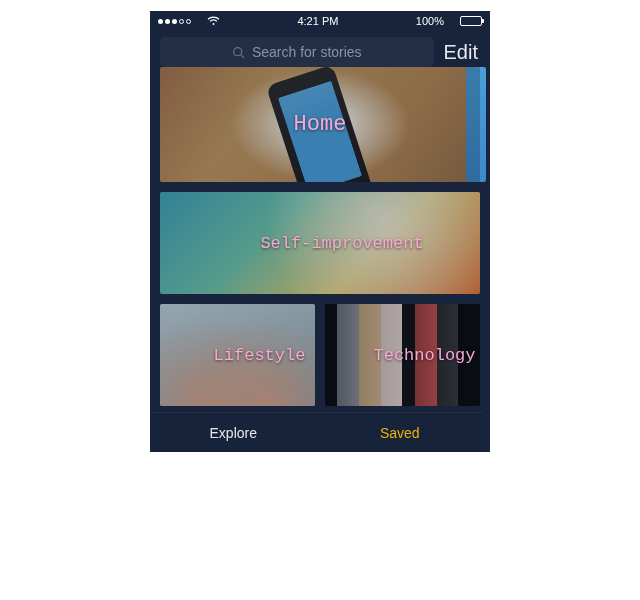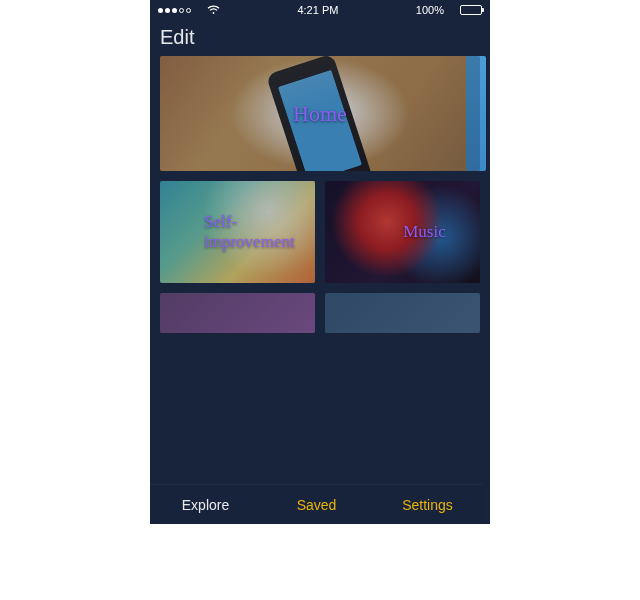--- a/index.html
+++ b/index.html
@@ -7,25 +7,25 @@
     width: 640px;
     height: 600px;
     background: #fff;
     display: flex;
     justify-content: center;
     align-items: flex-start;
     font-family: -apple-system, "Helvetica Neue", Arial, sans-serif;
   }
   .phone {
     width: 340px;
-    height: 524px;
+    height: 441px;
     background: #18243b;
     position: relative;
     overflow: hidden;
-    margin-top: 0;
+    margin-top: 11px;
   }
   .status-bar {
     height: 20px;
     display: flex;
     align-items: center;
     justify-content: space-between;
     padding: 0 8px;
     color: #fff;
     font-size: 11px;
     font-weight: 500;
@@ -101,22 +101,22 @@
     align-items: center;
     justify-content: center;
   }
   .tile.full { width: 100%; height: 115px; }
   .tile.half { flex: 1; padding-left: 44px; }
   .tile .bg {
     position: absolute; inset: 0;
   }
   .tile .label {
     position: relative;
-    color: #8b5cf6;
-    font-family: Liberation Serif, serif;
+    color: #f9a8d4;
+    font-family: Liberation Mono, monospace;
     font-size: 17px;
     text-shadow: 0 1px 3px rgba(0,0,0,0.6);
     z-index: 2;
   }
   .tile.full .label { font-size: 22px; }
   .tile .overlay {
     position: absolute; inset: 0;
     background: rgba(10,20,40,0.25);
     z-index: 1;
   }
@@ -235,57 +235,70 @@
       </span>
     </div>
     <div>4:21 PM</div>
     <div class="status-right">
       <span>100%</span>
       <span class="battery"><span class="battery-fill"></span></span>
     </div>
   </div>
 
   <div class="search-row">
+    <div class="search-box">
+      <svg width="13" height="13" viewBox="0 0 16 16">
+          <circle cx="7" cy="7" r="5" stroke="#8893a4" stroke-width="1.5" fill="none"></circle>
+          <line x1="11" y1="11" x2="15" y2="15" stroke="#8893a4" stroke-width="1.5"></line>
+        </svg>
+      <span>Search for stories</span>
+    </div>
     <div class="edit-link">Edit</div>
   </div>
 
   <div class="scroll-area">
     <div class="grid">
       <div class="row" style="position:relative;">
         <div class="tile full">
           <div class="bg bg-home"></div>
           <div class="overlay"></div>
           <span class="label">Home</span>
         </div>
         <div class="home-peek"></div>
       </div>
       <div class="row">
         <div class="tile half">
           <div class="bg bg-si"></div>
             <div class="overlay"></div>
           <span class="label">Self-improvement</span>
         </div>
+      </div>
+      <div class="row">
         <div class="tile half">
-          <div class="bg bg-music"></div>
-            <div class="overlay"></div>
-          <span class="label">Music</span>
+          <div class="bg bg-life"></div>
+            <div class="overlay"></div>
+          <span class="label">Lifestyle</span>
+        </div>
+        <div class="tile half">
+          <div class="bg bg-tech"></div>
+            <div class="overlay"></div>
+          <span class="label">Technology</span>
         </div>
       </div>
       <div class="row">
         <div class="tile half" style="height:40px;">
           <div class="bg" style="background:linear-gradient(135deg,#6a4a7a,#8a5a9a);"></div>
             <div class="overlay"></div>
         </div>
         <div class="tile half" style="height:40px;">
           <div class="bg" style="background:linear-gradient(135deg,#3a5a7a,#4a6a8a);"></div>
             <div class="overlay"></div>
         </div>
       </div>
     </div>
   </div>
 
   <div class="tab-bar">
     <div class="tab active">Explore</div>
     <div class="tab">Saved</div>
-    <div class="tab">Settings</div>
   </div>
 
 </div>
 
 </body></html>

